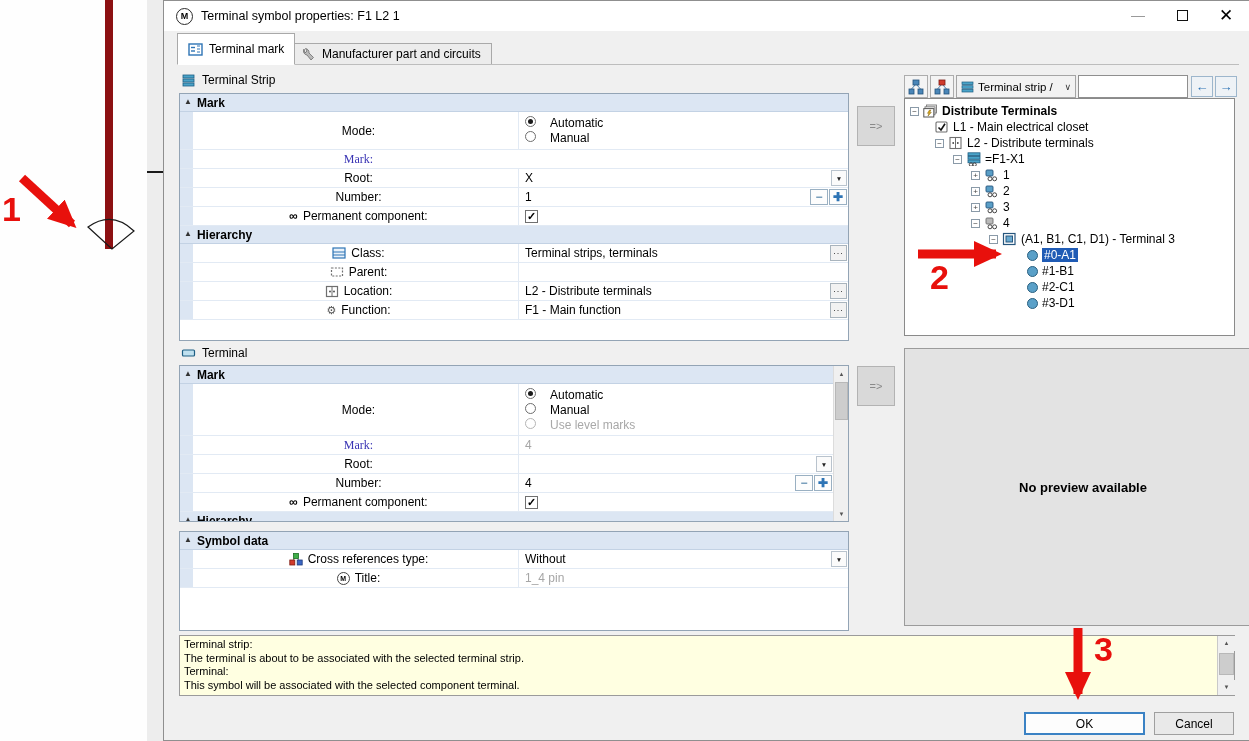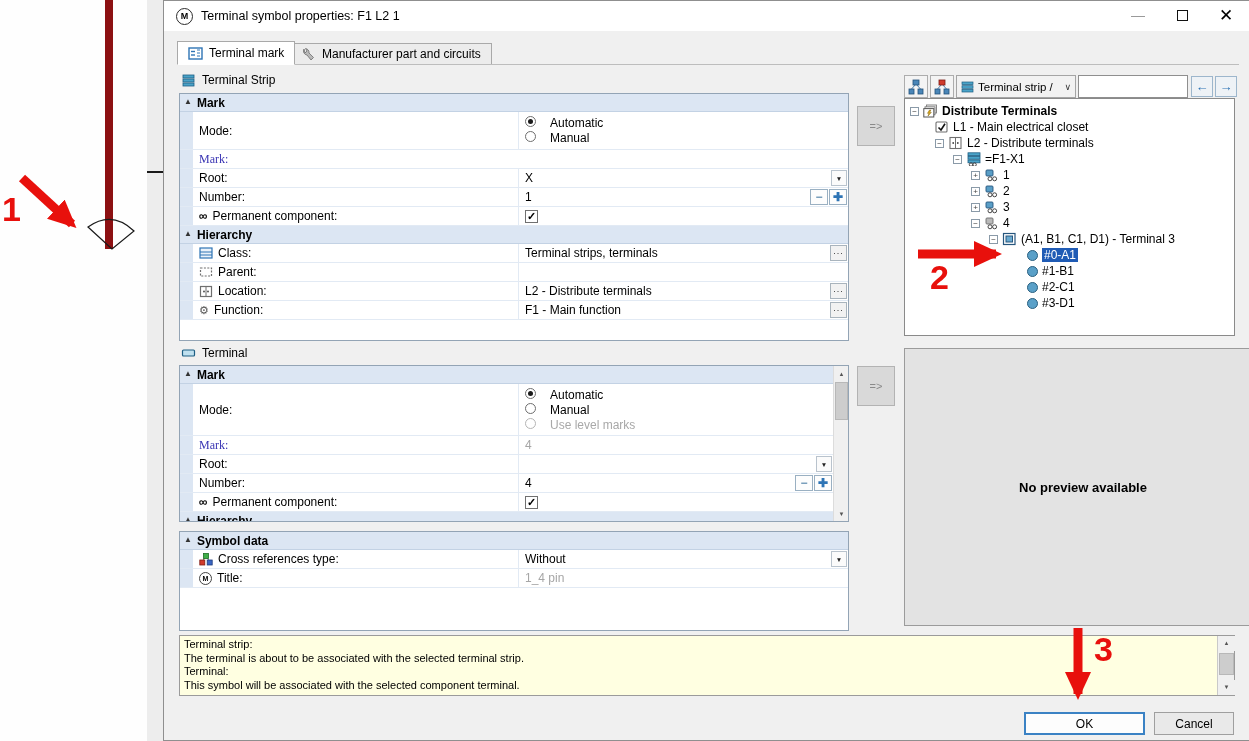--- a/index.html
+++ b/index.html
@@ -28,36 +28,36 @@
   .btn-min { right:92px; color:#9a9a9a; }
   .btn-max { right:48px; }
   .btn-max span { display:block; width:11px; height:11px; border:1.5px solid #111; }
   .btn-close { right:4px; font-size:17px; }
 
   
   .tabbar { position:absolute; left:13px; top:40px; right:10px; height:24px; }
   .tabbar::after { content:""; position:absolute; left:0; right:0; bottom:0; border-bottom:1px solid #bdbdbd; }
   .tab { position:absolute; bottom:0; display:flex; align-items:center; gap:6px; padding:0 10px;
          border:1px solid #a9a9a9; background:#ececec; height:22px; }
-  .tab.active { background:#fff; height:24px; border-bottom:1px solid #fff; z-index:2;margin-top:28px; }
+  .tab.active { background:#fff; height:32px; border-bottom:1px solid #fff; z-index:2;margin-top:28px; }
   .tab1 { left:0; }
   .tab2 { left:113px; }
 
   
   .sect-label { position:absolute; display:flex; align-items:center; gap:6px; font-size:12px; }
 
   
   .gridbox { position:absolute; background:#fff; border:1px solid #93a4b5; overflow:hidden; }
   .ghead { display:flex; align-items:center; gap:5px; height:18px; padding-left:4px;
            background:#dce6f3; border-bottom:1px solid #c3d2e4; font-weight:bold; }
   .ghead .tri { font-size:8px; color:#333; transform:translateY(-1px); }
   .prow { display:flex; align-items:stretch; height:19px; border-bottom:1px solid #e2eaf4; background:#fff; }
   .prow.h38 { height:38px; } .prow.h52 { height:52px; }
   .strip { width:13px; background:#dce6f3; flex:none; }
-  .plabel { width:325px; flex:none; display:flex; align-items:center; gap:5px; padding-left:6px; }
+  .plabel { width:325px; flex:none; display:flex; align-items:center; gap:5px; padding-left:6px;justify-content:center; }
   .pvalue { flex:1; border-left:1px solid #e2eaf4; position:relative; display:flex;
             align-items:center; padding-left:6px; }
   .pvalue.col { flex-direction:column; align-items:flex-start; justify-content:center; gap:1px; }
   .bluelab { color:#3a35b4;font-family:Liberation Serif, serif; }
   .grayval { color:#a6a6a6; }
 
   
   .radio { display:flex; align-items:flex-start; gap:14px; }
   .rb { width:11px; height:11px; border:1px solid #6e6e6e; border-radius:50%; background:#fff;
         display:inline-flex; align-items:center; justify-content:center; flex:none; }

